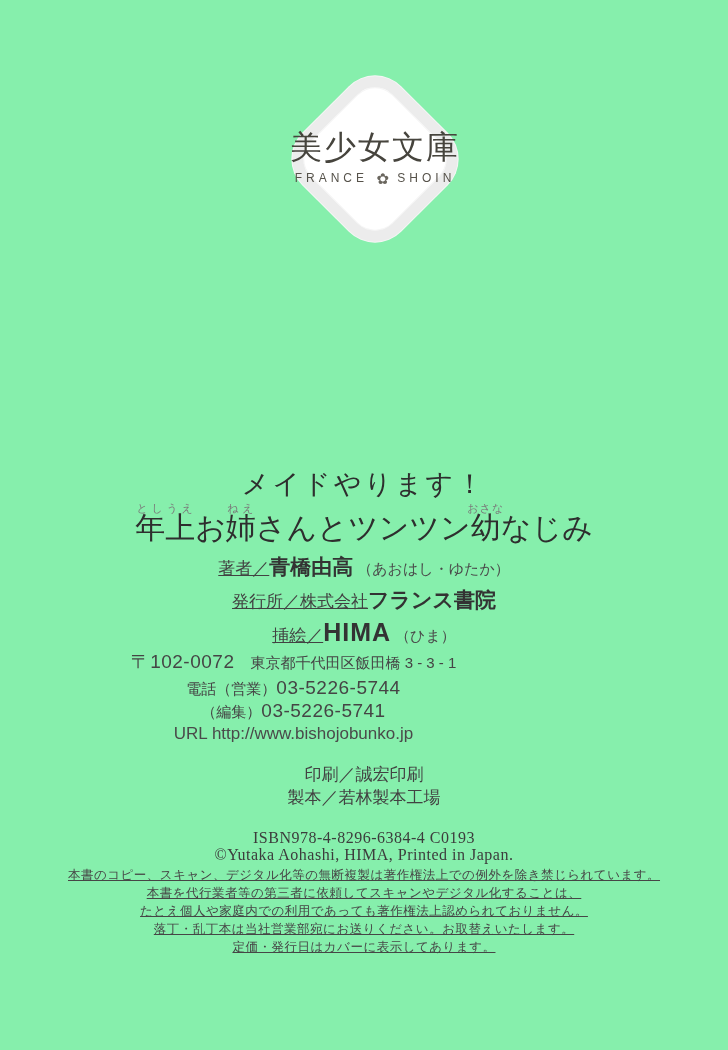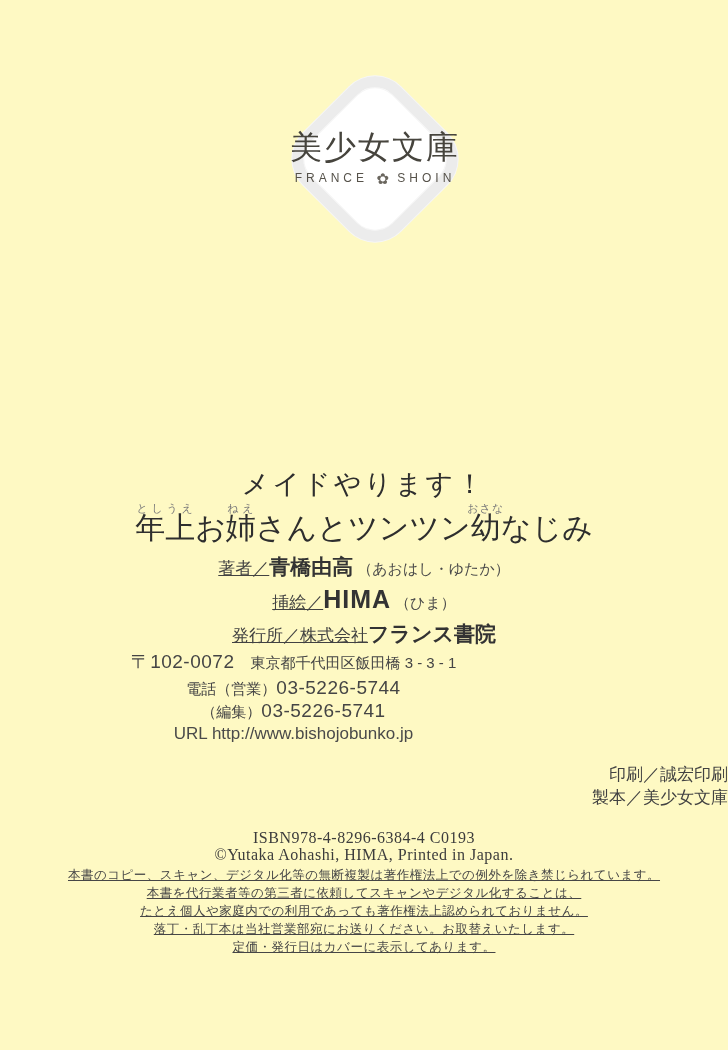--- a/index.html
+++ b/index.html
@@ -1,20 +1,20 @@
 <!DOCTYPE html>
 <html><head>
 <meta charset="utf-8">
 <style>
   html, body { margin: 0; padding: 0; background: #ffffff; }
   .page {
     position: relative;
     width: 728px;
     height: 1050px;
-    background: #fef9c3;
+    background: #86efac;
     overflow: hidden;
     font-family: "Liberation Sans", sans-serif;
     color: #3d3d3d;
   }
 
   
   .logo {
     position: absolute;
     top: 64px;
     left: 275px;
@@ -125,21 +125,21 @@
   .num { font-size: 19px; letter-spacing: 0.5px; }
   .addr-gap { display: inline-block; width: 16px; }
   .url-line { font-size: 17px; line-height: 22px; color: #4a4a4a; }
 
   
   .production {
     position: absolute;
     top: 763px;
     left: 0;
     width: 728px;
-    text-align: right;
+    text-align: center;
     font-size: 17px;
     line-height: 23px;
     color: #424242;
   }
 
   
   .isbn-block {
     position: absolute;
     top: 829px;
     left: 0;
@@ -183,44 +183,44 @@
 
   <div class="title-block">
     <div class="title-line1">メイドやります！</div>
     <div class="title-line2"><ruby>年上<rt>としうえ</rt></ruby>お<ruby>姉<rt>ねえ</rt></ruby>さんとツンツン<ruby>幼<rt>おさな</rt></ruby>なじみ</div>
   </div>
 
   <div class="credits">
     <div class="credit-row">
       <span class="c-label">著者／</span><span class="c-name">青橋由高</span><span class="c-note">（あおはし・ゆたか）</span>
     </div>
+    <div class="credit-row">
+      <span class="c-label">発行所／株式会社</span><span class="c-name">フランス書院</span>
+    </div>
     <div class="credit-row latin">
       <span class="c-label">挿絵／</span><span class="c-name">HIMA</span><span class="c-note">（ひま）</span>
-    </div>
-    <div class="credit-row">
-      <span class="c-label">発行所／株式会社</span><span class="c-name">フランス書院</span>
     </div>
   </div>
 
   <div class="address">
     <div class="addr-line first">
       <span class="num">〒102-0072</span><span class="addr-gap"></span><span>東京都千代田区飯田橋 3 - 3 - 1</span>
     </div>
     <div class="addr-line">
       <span>電話（営業）</span><span class="num">03-5226-5744</span>
     </div>
     <div class="addr-line">
       <span>（編集）</span><span class="num">03-5226-5741</span>
     </div>
     <div class="url-line">URL http://www.bishojobunko.jp</div>
   </div>
 
   <div class="production">
     <div>印刷／誠宏印刷</div>
-    <div>製本／美少女文庫</div>
+    <div>製本／若林製本工場</div>
   </div>
 
   <div class="isbn-block">
     <div class="isbn-line">ISBN978-4-8296-6384-4 C0193</div>
     <div class="copyright-line">©Yutaka Aohashi, HIMA,  Printed in Japan.</div>
   </div>
 
   <div class="legal">
     <div>本書のコピー、スキャン、デジタル化等の無断複製は著作権法上での例外を除き禁じられています。</div>
     <div>本書を代行業者等の第三者に依頼してスキャンやデジタル化することは、</div>

